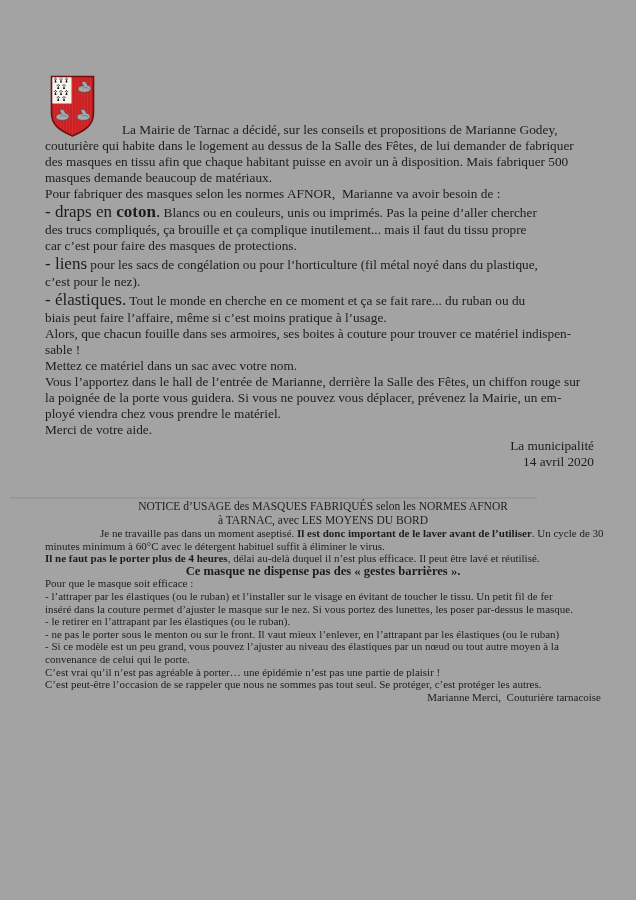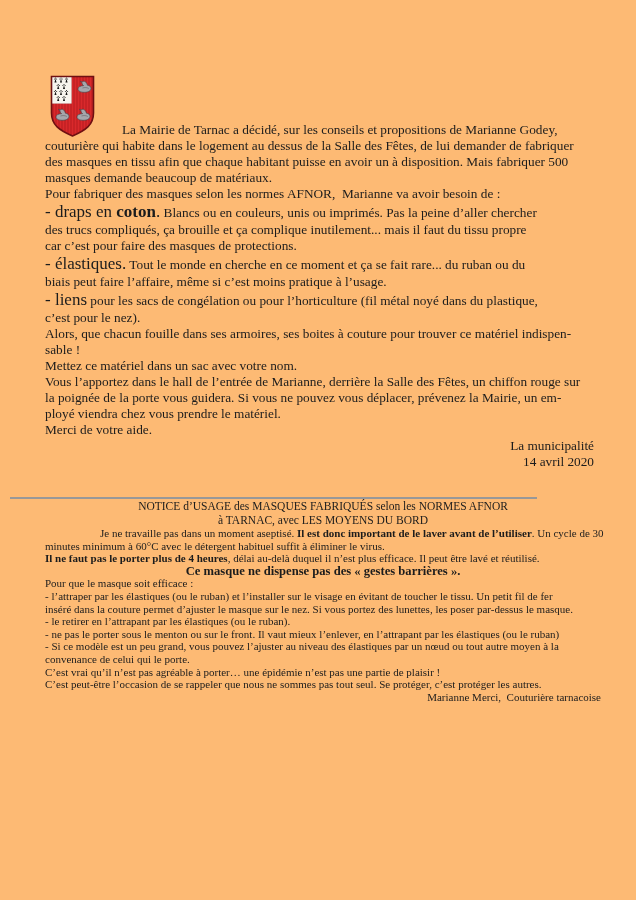--- a/index.html
+++ b/index.html
@@ -1,19 +1,19 @@
 <!DOCTYPE html>
 <html><head>
 <meta charset="utf-8">
 <style>
   html,body { margin:0; padding:0; background:#ffffff; }
   .page {
     position:relative;
     width:636px; height:900px;
-    background:#fdba74;
+    background:#a3a3a3;
     color:#1c1c1c;
     font-family:"Liberation Serif","DejaVu Serif",serif;
     overflow:hidden;
   }
   .crest { position:absolute; left:50px; top:75px; width:45px; height:63px; }
 
   .letter { padding:122px 42px 0 45px; font-size:13.3px; line-height:16px; }
   .letter p, .notice p { margin:0; white-space:pre; }
 
   .intro   { text-indent:77px; }
@@ -96,24 +96,24 @@
 
   <div class="letter">
     <p class="intro">La Mairie de Tarnac a décidé, sur les conseils et propositions de Marianne Godey,
 couturière qui habite dans le logement au dessus de la Salle des Fêtes, de lui demander de fabriquer
 des masques en tissu afin que chaque habitant puisse en avoir un à disposition. Mais fabriquer 500
 masques demande beaucoup de matériaux.</p>
     <p class="heading">Pour fabriquer des masques selon les normes AFNOR,  Marianne va avoir besoin de :</p>
     <p class="item item-draps"><span class="big">- draps en </span><span class="big-bold">coton</span><span class="big">.</span><span> Blancs ou en couleurs, unis ou imprimés. Pas la peine d’aller chercher
 des trucs compliqués, ça brouille et ça complique inutilement... mais il faut du tissu propre
 car c’est pour faire des masques de protections.</span></p>
+    <p class="item item-liens"><span class="big">- liens</span><span> pour les sacs de congélation ou pour l’horticulture (fil métal noyé dans du plastique,
+c’est pour le nez).</span></p>
     <p class="item item-elastiques"><span class="big">- élastiques.</span><span> Tout le monde en cherche en ce moment et ça se fait rare... du ruban ou du
 biais peut faire l’affaire, même si c’est moins pratique à l’usage.</span></p>
-    <p class="item item-liens"><span class="big">- liens</span><span> pour les sacs de congélation ou pour l’horticulture (fil métal noyé dans du plastique,
-c’est pour le nez).</span></p>
     <p class="appeal">Alors, que chacun fouille dans ses armoires, ses boites à couture pour trouver ce matériel indispen-
 sable !
 Mettez ce matériel dans un sac avec votre nom.
 Vous l’apportez dans le hall de l’entrée de Marianne, derrière la Salle des Fêtes, un chiffon rouge sur
 la poignée de la porte vous guidera. Si vous ne pouvez vous déplacer, prévenez la Mairie, un em-
 ployé viendra chez vous prendre le matériel.</p>
     <p class="thanks">Merci de votre aide.</p>
     <p class="signoff"><span>La municipalité</span><br><span>14 avril 2020</span></p>
   </div>
 

